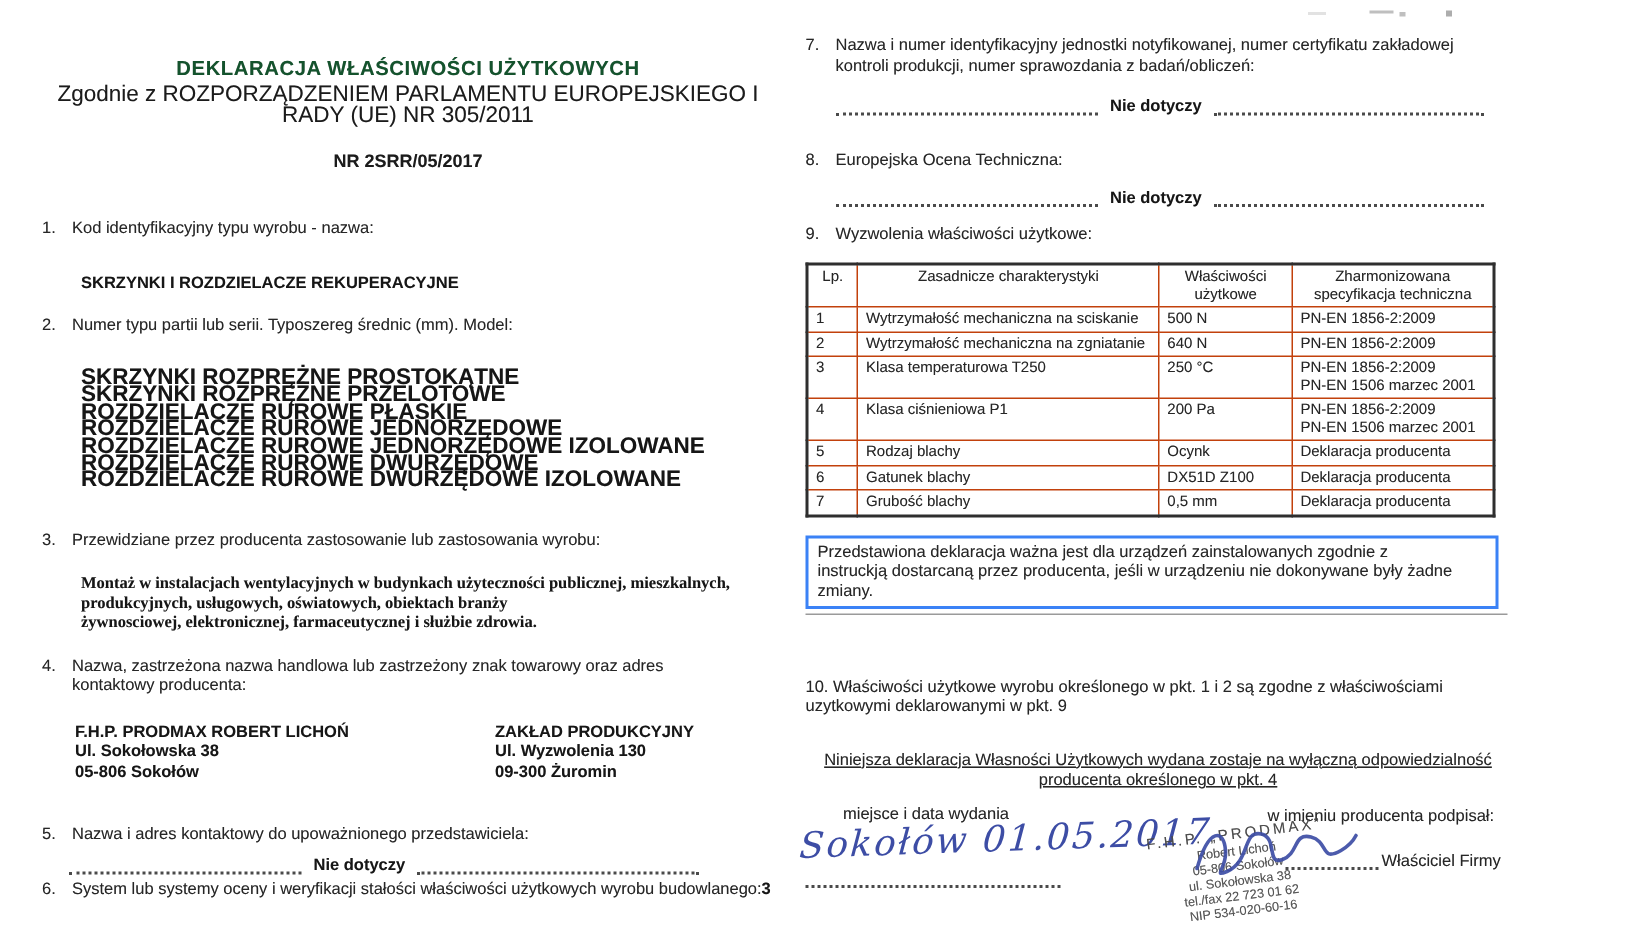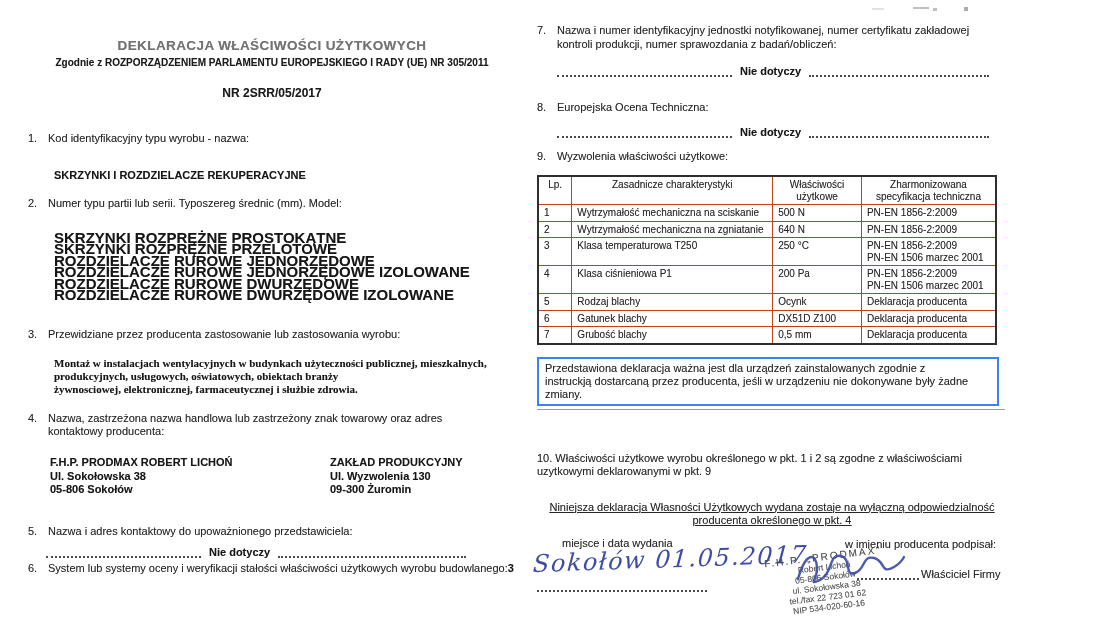--- a/index.html
+++ b/index.html
@@ -7,22 +7,22 @@
   .page { position:relative; width:1100px; height:628px; background:#ffffff; overflow:hidden;
           color:#262626; font-size:11px; }
   .page * { text-shadow:0 0 .4px rgba(40,40,40,.35); }
 
   
   .col-left  { position:absolute; left:28px;  top:38px; width:488px; }
   .col-right { position:absolute; left:537px; top:24px; width:470px; }
 
   
   .title-block { text-align:center; }
-  .doc-title { font-size:13.5px; font-weight:bold; letter-spacing:.4px; color:#737373; line-height:16px; }
-  .doc-sub   { font-size:10px;   font-weight:bold; color:#1b1b1b; line-height:14px; margin-top:2px; }
+  .doc-title { font-size:13.5px; font-weight:bold; letter-spacing:.4px; color:#14532d; line-height:16px; }
+  .doc-sub   { font-size:15px;   font-weight:normal; color:#1b1b1b; line-height:14px; margin-top:2px; }
   .doc-num   { font-size:12px;   font-weight:bold; color:#1b1b1b; margin-top:16px; line-height:14px; }
 
   
   .item { display:flex; align-items:flex-start; line-height:13px; }
   .item .num { flex:0 0 20px; }
   .item .lbl { flex:1; }
   .indent { margin-left:26px; }
   .bold   { font-weight:bold; color:#161616; }
 
   .mt32{margin-top:32px}.mt28{margin-top:28px}.mt24{margin-top:24px}.mt22{margin-top:22px}
@@ -109,20 +109,21 @@
     </div>
     <div class="bold indent mt24">SKRZYNKI I ROZDZIELACZE REKUPERACYJNE</div>
 
     <div class="item mt16">
       <span class="num">2.</span>
       <span class="lbl">Numer typu partii lub serii. Typoszereg średnic  (mm). Model:</span>
     </div>
     <div class="models indent mt22">
       <div>SKRZYNKI ROZPRĘŻNE PROSTOKĄTNE</div>
       <div>SKRZYNKI ROZPRĘŻNE PRZELOTOWE</div>
+      <div>ROZDZIELACZE RUROWE PŁASKIE</div>
       <div>ROZDZIELACZE RUROWE JEDNORZĘDOWE</div>
       <div>ROZDZIELACZE RUROWE JEDNORZĘDOWE IZOLOWANE</div>
       <div>ROZDZIELACZE RUROWE DWURZĘDOWE</div>
       <div>ROZDZIELACZE RUROWE DWURZĘDOWE IZOLOWANE</div>
     </div>
 
     <div class="item mt28">
       <span class="num">3.</span>
       <span class="lbl">Przewidziane przez producenta zastosowanie lub zastosowania wyrobu:</span>
     </div>

